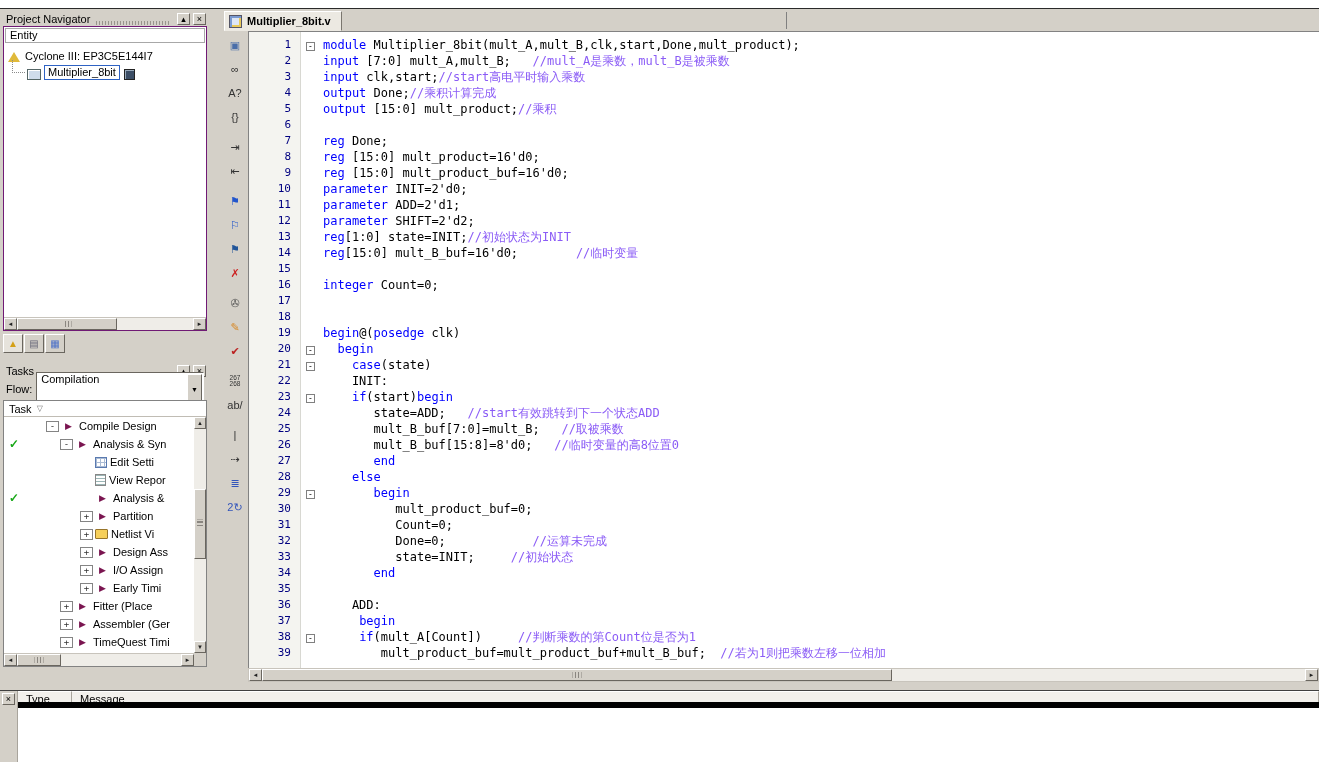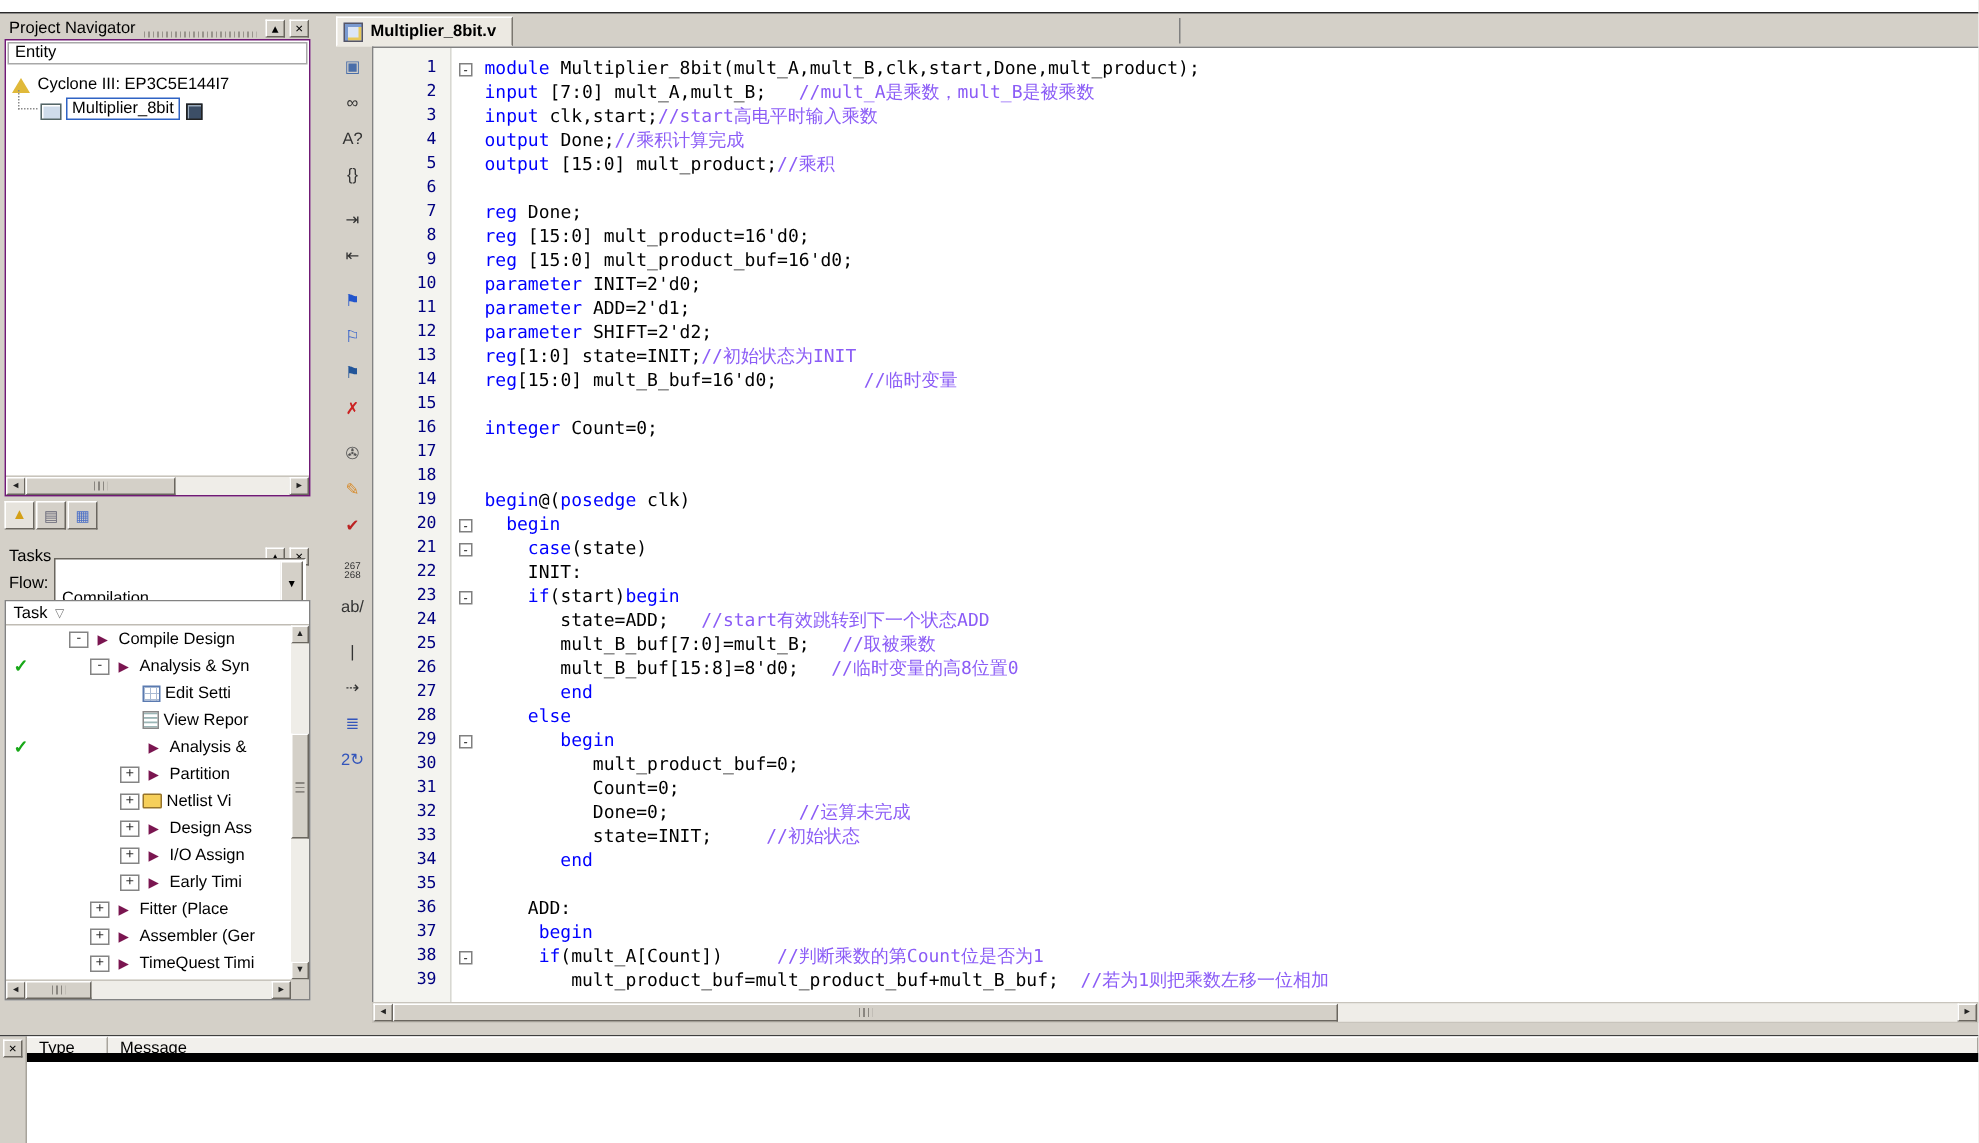--- a/index.html
+++ b/index.html
@@ -33,21 +33,21 @@
   .pn-hscroll{position:absolute;left:0;right:0;bottom:0;height:13px;display:flex;background:#efede8;border-top:1px solid #c8c4bc}
   .pn-hscroll .sb-thumb{width:100px}
 
   .nav-tabs{position:absolute;left:3px;top:334px;display:flex;gap:1px}
   .nav-tab{width:20px;height:19px;border:1px solid;border-color:#fff #6a665f #6a665f #fff;background:#d4d0c8;display:flex;align-items:center;justify-content:center;font-size:10px}
   .nav-tab.active{background:#e6e3dc}
 
   
   .tasks{left:2px;top:362px;width:206px;height:306px}
   .flow-row{position:absolute;left:1px;right:1px;top:16px;height:22px;display:flex;align-items:center;padding:0 3px;gap:4px}
-  .flow-select{flex:1;height:34px;background:#fff;border:1px solid;border-color:#6a665f #fff #fff #6a665f;display:flex;align-items:flex-end;padding-left:4px;position:relative}
+  .flow-select{flex:1;height:34px;background:#fff;border:1px solid;border-color:#6a665f #fff #fff #6a665f;display:flex;align-items:flex-start;padding-left:4px;position:relative}
   .dd-btn{position:absolute;right:1px;top:1px;bottom:1px;width:15px;border:1px solid;border-color:#fff #6a665f #6a665f #fff;background:#d4d0c8;font-size:7px;display:flex;align-items:center;justify-content:center}
   .tasks-content{position:absolute;left:1px;right:1px;top:38px;bottom:1px;background:#fff;border:1px solid #828282}
   .task-hdr{height:16px;border-bottom:1px solid #c0bcb4;display:flex;align-items:center;padding-left:5px;background:#fff;gap:5px}
   .filter-glyph{color:#777;font-size:8px}
   .tree{position:absolute;left:0;top:16px;right:12px;bottom:13px;overflow:hidden}
   .task-row{display:flex;align-items:center;height:18px;white-space:nowrap}
   .chk{width:20px;text-align:center;color:#18a818;font-weight:bold;font-size:12px;flex:none}
   .tindent{flex:none}
   .expander{width:13px;height:11px;flex:none;margin-right:2px}
   .expander.box{border:1px solid #848484;background:#fff;font:9px/9px "DejaVu Sans Mono",monospace;text-align:center;color:#333}

